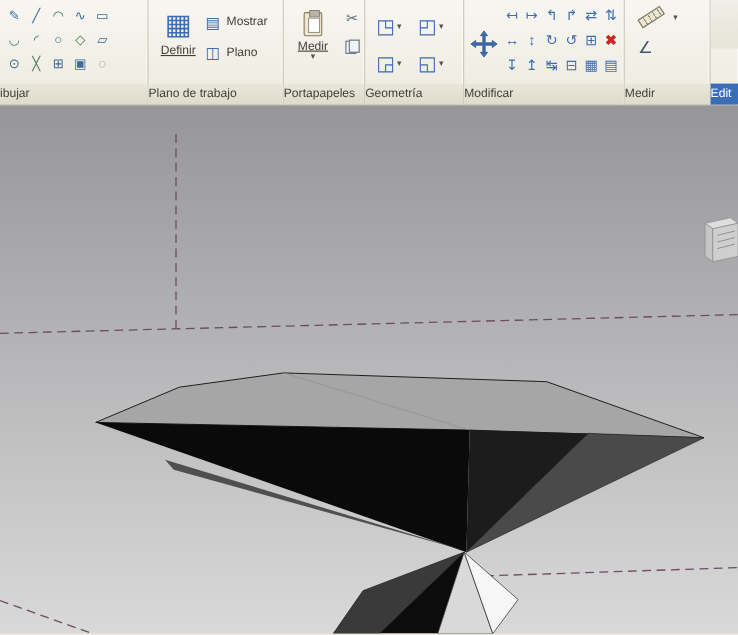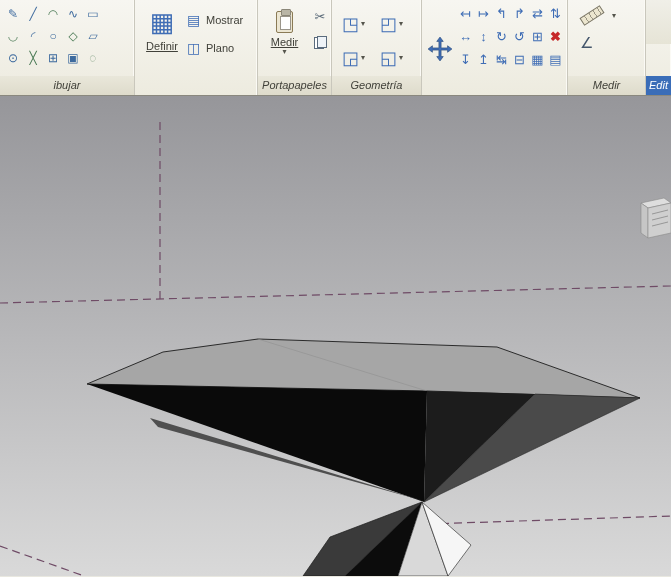--- a/index.html
+++ b/index.html
@@ -6,23 +6,23 @@
   html,body { width:671px; height:577px; overflow:hidden;
     font-family:"Liberation Sans", sans-serif; background:#e9e8e0; }
 
   
   .ribbon { width:671px; height:96px; display:flex;
     background:linear-gradient(#f7f6f1,#edebdf);
     border-bottom:1px solid #8a887e; }
   .panel { display:flex; flex-direction:column; height:100%;
     border-right:1px solid #c9c7bc; box-shadow:inset -1px 0 0 #fbfaf5; }
   .panel-content { flex:1; display:flex; padding:3px 2px 0 4px; overflow:hidden; }
-  .panel-label { height:19px; line-height:18px; text-align:center;
+  .panel-label { height:19px; line-height:18px; 
     font-size:11px; color:#41413a;
-    background:linear-gradient(#e9e7da,#dedbcb); white-space:nowrap; overflow:hidden;font-style:italic; }
+    background:linear-gradient(#e9e7da,#dedbcb); white-space:nowrap; overflow:hidden; }
 
   .p-dibujar { width:135px; }
   .p-plano   { width:123px; }
   .p-porta   { width:74px;  }
   .p-geo     { width:90px;  }
   .p-modif   { width:146px; }
   .p-medir   { width:78px;  }
   .p-edit    { width:25px; border-right:none;gap:32px; }
   .p-edit .panel-label { background:#3a6db8; color:#fff; }
   .p-edit .panel-content { background:linear-gradient(#f0efe8,#e6e4d6); }
@@ -122,20 +122,21 @@
         <div class="small-btn">
           <span class="s-icon">▤</span>
           <span class="s-label">Mostrar</span>
         </div>
         <div class="small-btn">
           <span class="s-icon">◫</span>
           <span class="s-label">Plano</span>
         </div>
       </div>
     </div>
+    <div class="panel-label">Plano de trabajo</div>
   </div>
 
   <div class="panel p-porta">
     <div class="panel-content">
       <div class="big-btn">
         <span class="clip-icon"></span>
         <span class="big-label">Medir</span>
         <span class="drop">▾</span>
       </div>
       <div class="side-col">
@@ -197,20 +198,21 @@
           <span class="micon red">✖</span>
           <span class="micon">↧</span>
           <span class="micon">↥</span>
           <span class="micon">↹</span>
           <span class="micon">⊟</span>
           <span class="micon">▦</span>
           <span class="micon">▤</span>
         </div>
       </div>
     </div>
+    <div class="panel-label">Modificar</div>
   </div>
 
   <div class="panel p-medir">
     <div class="panel-content">
       <div class="medir-col">
         <div class="measure-row">
           <span class="ruler-shape"></span>
           <span class="drop">▾</span>
         </div>
         <div class="measure-row">

